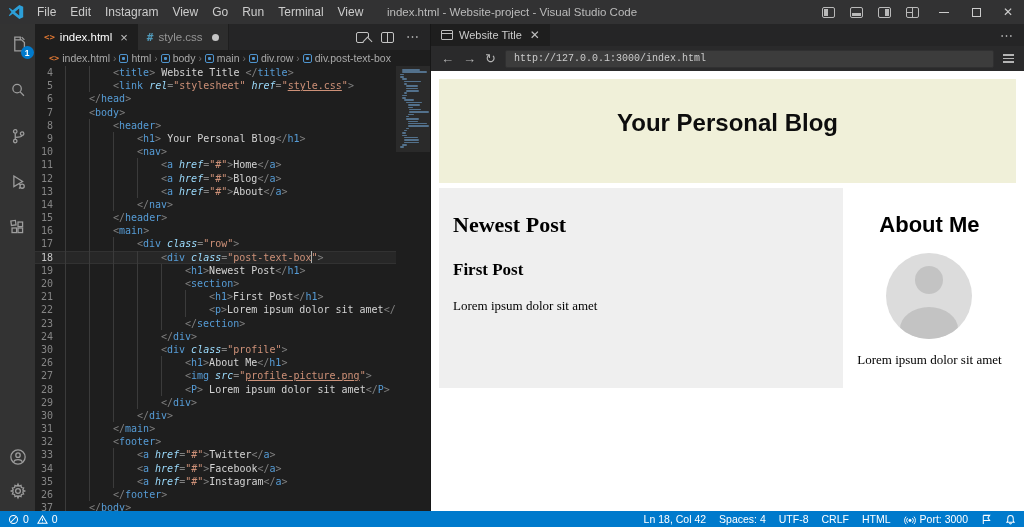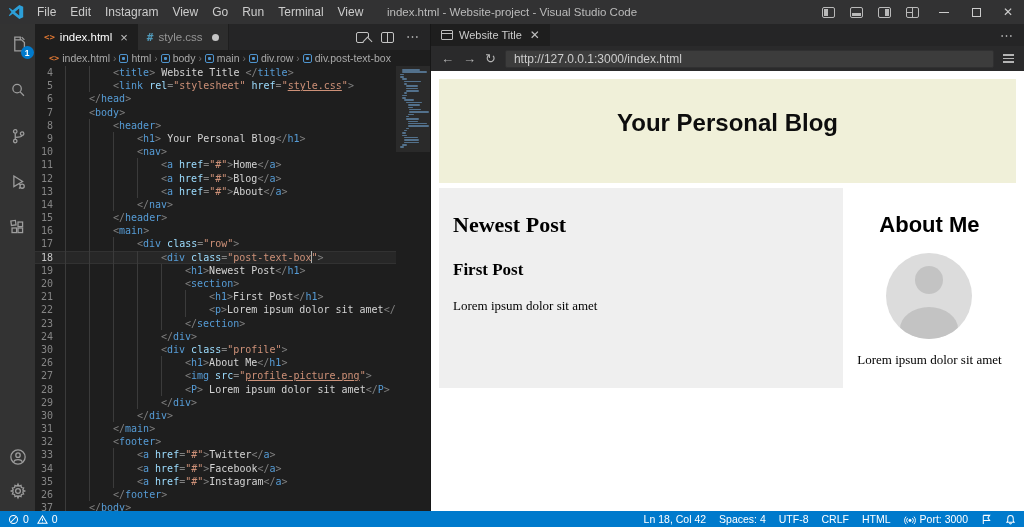--- a/index.html
+++ b/index.html
@@ -60,39 +60,39 @@
   .sym-el::before { content:""; position:absolute; left:2px; top:2px; right:2px; bottom:2px; background:#4e94ce; border-radius:1px; }
   .crumb-fileicon { color:#e37933; font-family:"DejaVu Sans Mono",monospace; font-weight:bold; font-size:8.5px; }
 
   
   .code { flex:1; position:relative; overflow:hidden; font-family:"DejaVu Sans Mono", monospace; font-size:10px; line-height:13.2px; }
   .codeline { display:flex; height:13.2px; white-space:pre; align-items:stretch; }
   .codeline.active { background:rgba(255,255,255,0.045); box-shadow:inset 0 1px 0 rgba(255,255,255,0.05), inset 0 -1px 0 rgba(255,255,255,0.05); }
   .ln { width:30px; flex-shrink:0; text-align:right; padding-right:12px; color:#858585; }
   .codeline.active .ln { color:#c6c6c6; }
   .ig { display:inline-block; width:24px; flex-shrink:0; box-shadow:inset 1px 0 0 #3b3b3b; }
-  .tk-p { color:#808080; } .tk-t { color:#569cd6; } .tk-a { color:#9cdcfe; }
+  .tk-p { color:#808080; } .tk-t { color:#569cd6; } .tk-a { color:#9cdcfe;font-style:italic; }
   .tk-s { color:#ce9178; } .tk-u { color:#ce9178; text-decoration:underline; } .tk-x { color:#d4d4d4; }
   .cursor { display:inline-block; width:1.5px; height:12px; background:#aeafad; margin:0 -0.75px; vertical-align:middle; }
   .minimap { position:absolute; top:0; right:0; width:34px; height:100%; background:#1e1e1e; padding-top:3px; }
   .mm-slider { position:absolute; left:0; right:0; top:0; height:86px; background:rgba(121,121,121,0.14); }
   .mm-bar { height:1.5px; margin-bottom:0.85px; background:#5b7e9e; opacity:0.85; border-radius:1px; }
 
   
   .preview-panel { flex:1; display:flex; flex-direction:column; border-left:1px solid #171717; background:#1e1e1e; }
   .preview-tabbar { height:22px; background:#252526; display:flex; align-items:center; color:#cccccc; font-size:11px; }
   .preview-tab { height:100%; display:flex; align-items:center; gap:6px; padding:0 10px; background:#1e1e1e; }
   .pt-icon { width:12px; height:10px; border:1px solid #bdbdbd; border-radius:1px; position:relative; }
   .pt-icon::before { content:""; position:absolute; left:0; right:0; top:2px; height:1px; background:#bdbdbd; }
   .pt-close { color:#c0c0c0; font-size:12px; margin-left:2px; }
   .preview-tab-more { margin-left:auto; padding-right:10px; color:#c5c5c5; font-size:13px; letter-spacing:1px; }
   .preview-toolbar { height:25px; background:#2a2a2b; display:flex; align-items:center; gap:9px; padding:0 10px; color:#b4b4b4; }
   .nav-arrow { font-size:13px; line-height:1; }
   .reload { font-size:13px; }
-  .urlbar { flex:1; height:18px; background:#3c3c3c; border:1px solid #303031; border-radius:2px; color:#cccccc; font-size:12px; padding:0 8px; font-family:Liberation Sans, sans-serif; outline:none; }
+  .urlbar { flex:1; height:18px; background:#3c3c3c; border:1px solid #303031; border-radius:2px; color:#cccccc; font-size:10px; padding:0 8px; font-family:Liberation Mono, monospace; outline:none; }
   .pv-menu { display:flex; flex-direction:column; gap:2px; }
   .pv-menu i { display:block; width:11px; height:1.4px; background:#b4b4b4; }
 
   
   .preview-content { flex:1; background:#ffffff; overflow:hidden; font-family:"Liberation Serif", serif; color:#000; }
   .page { margin:8px; }
   .site-header { text-align:center; font-family:"Liberation Sans", sans-serif; padding:16px 0 24px; }
   .site-title { font-size:24px; font-weight:bold; color:#0d0d0d; margin:14px 0 22px; }
   .site-nav a { display:inline-block; margin:0 13px; font-size:13.5px; color:#2b2b2b; text-decoration:none; cursor:pointer; }
   .row { display:flex; margin-top:5px; }

